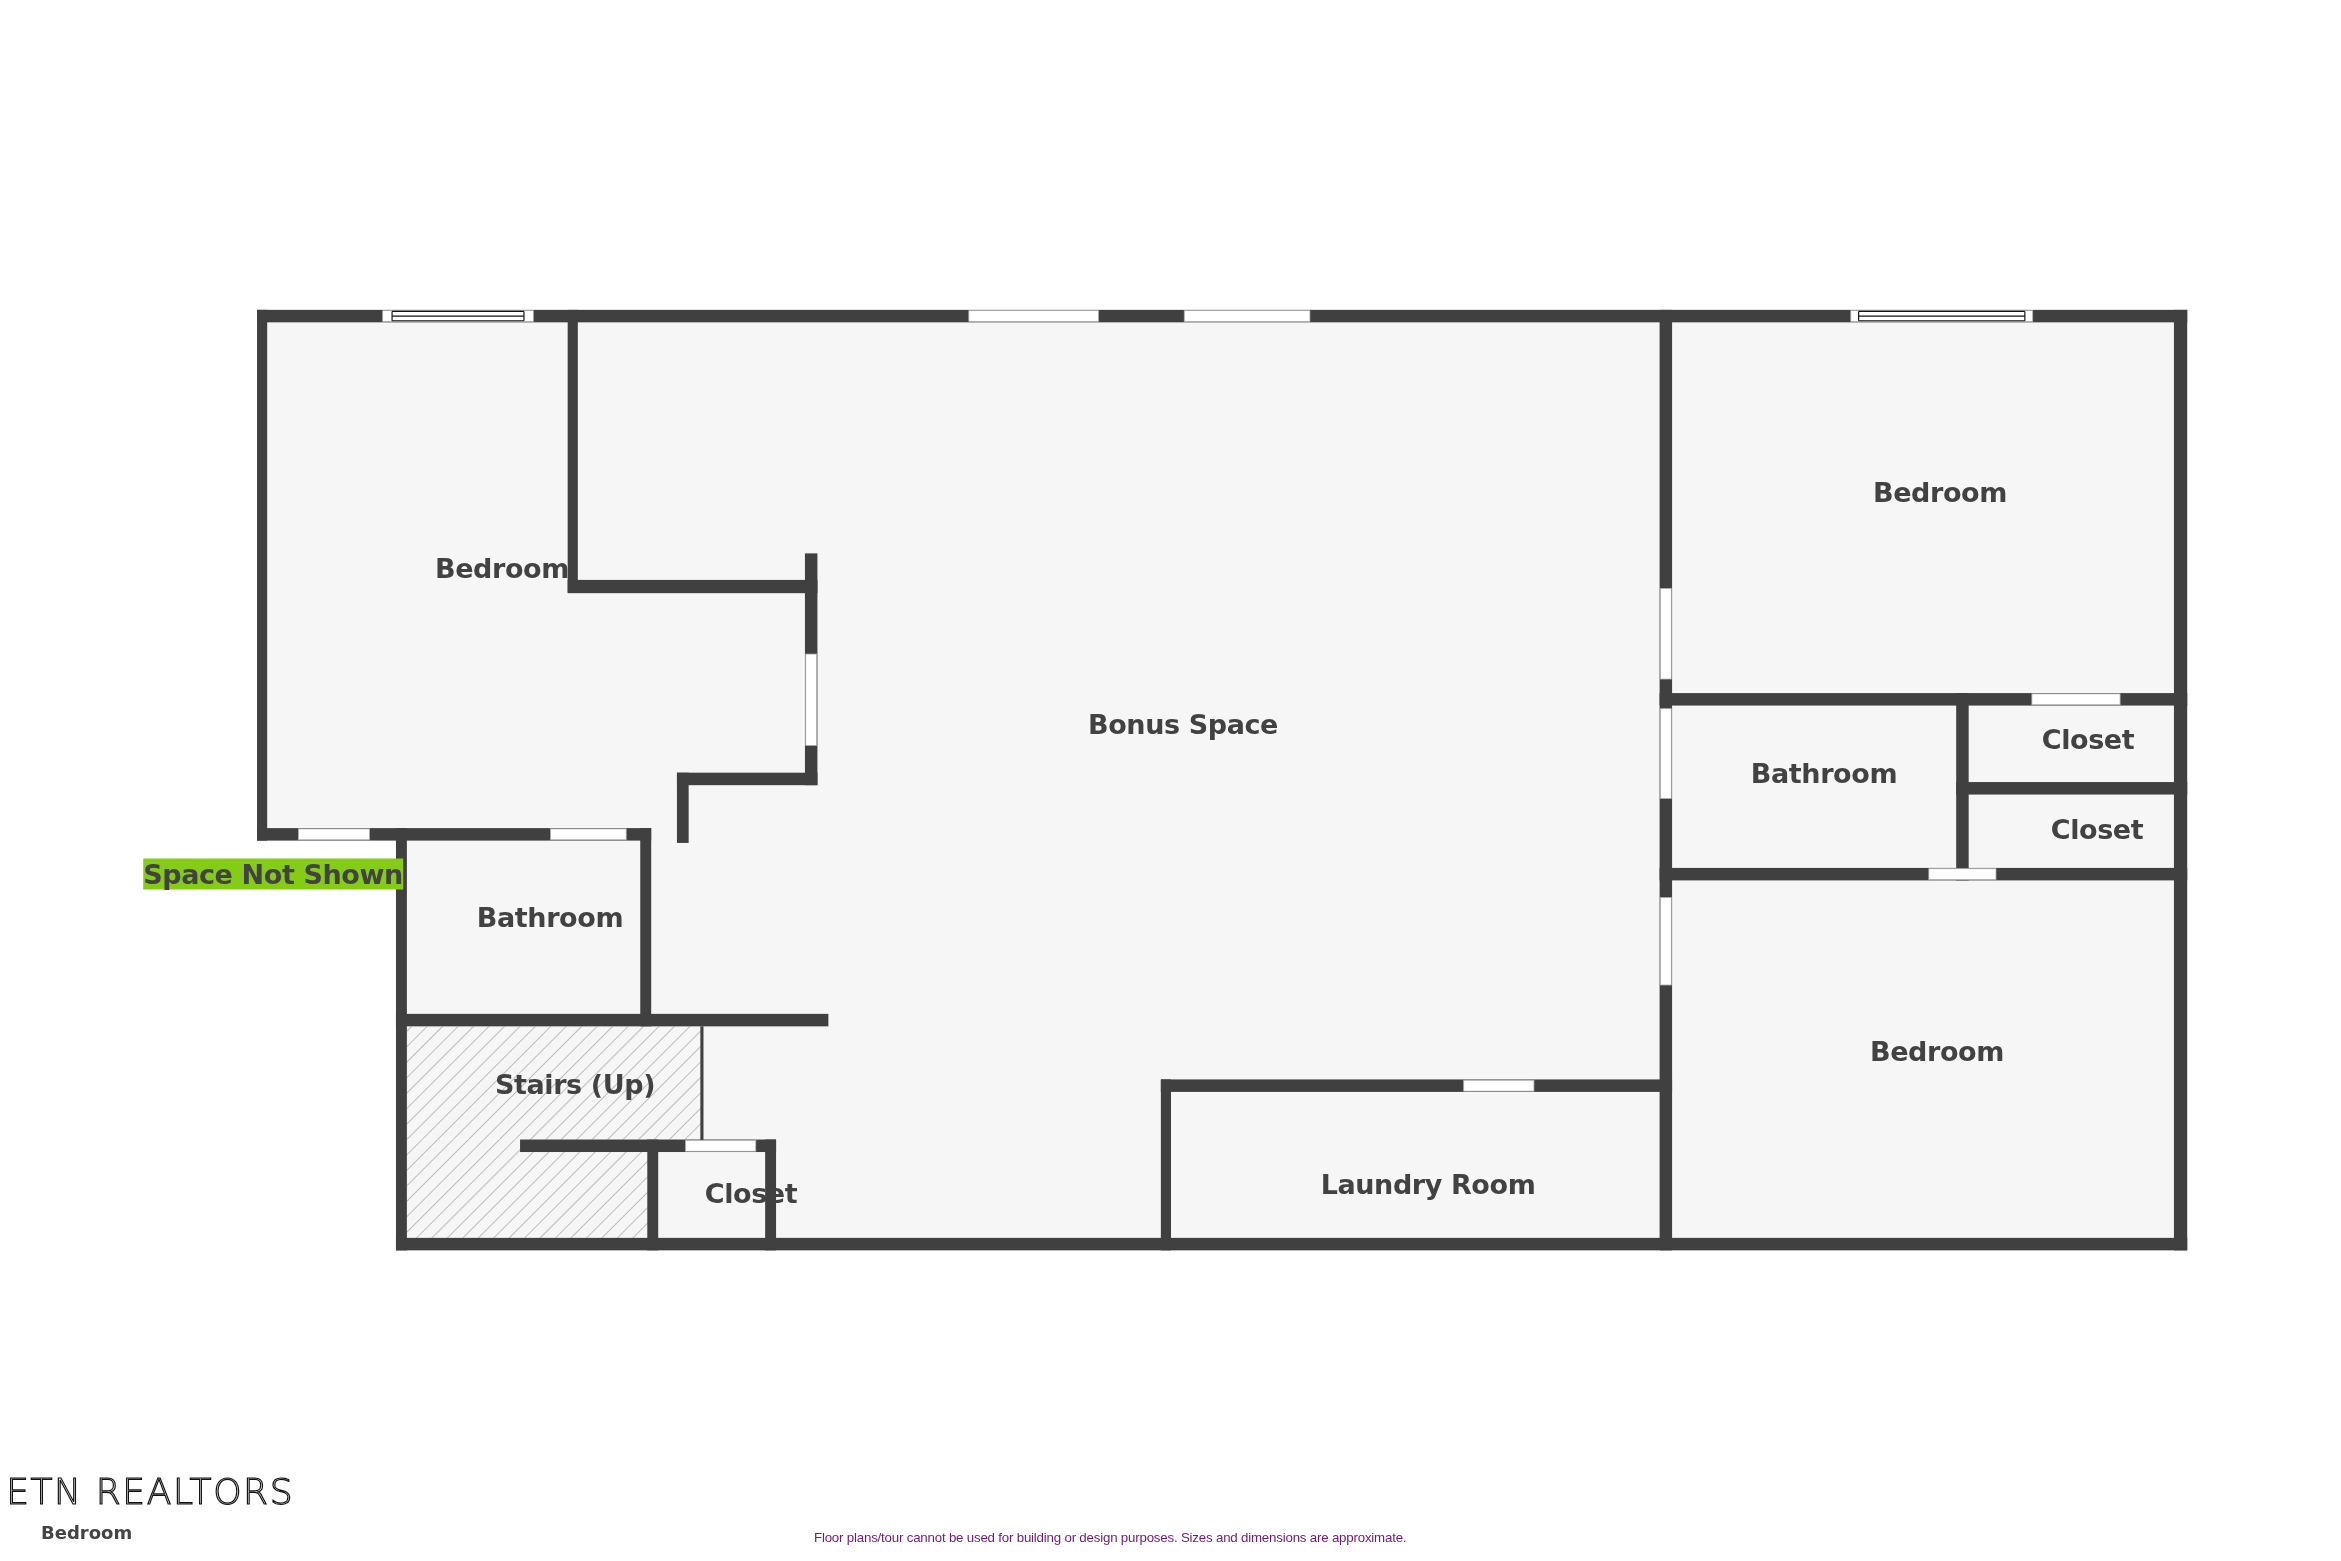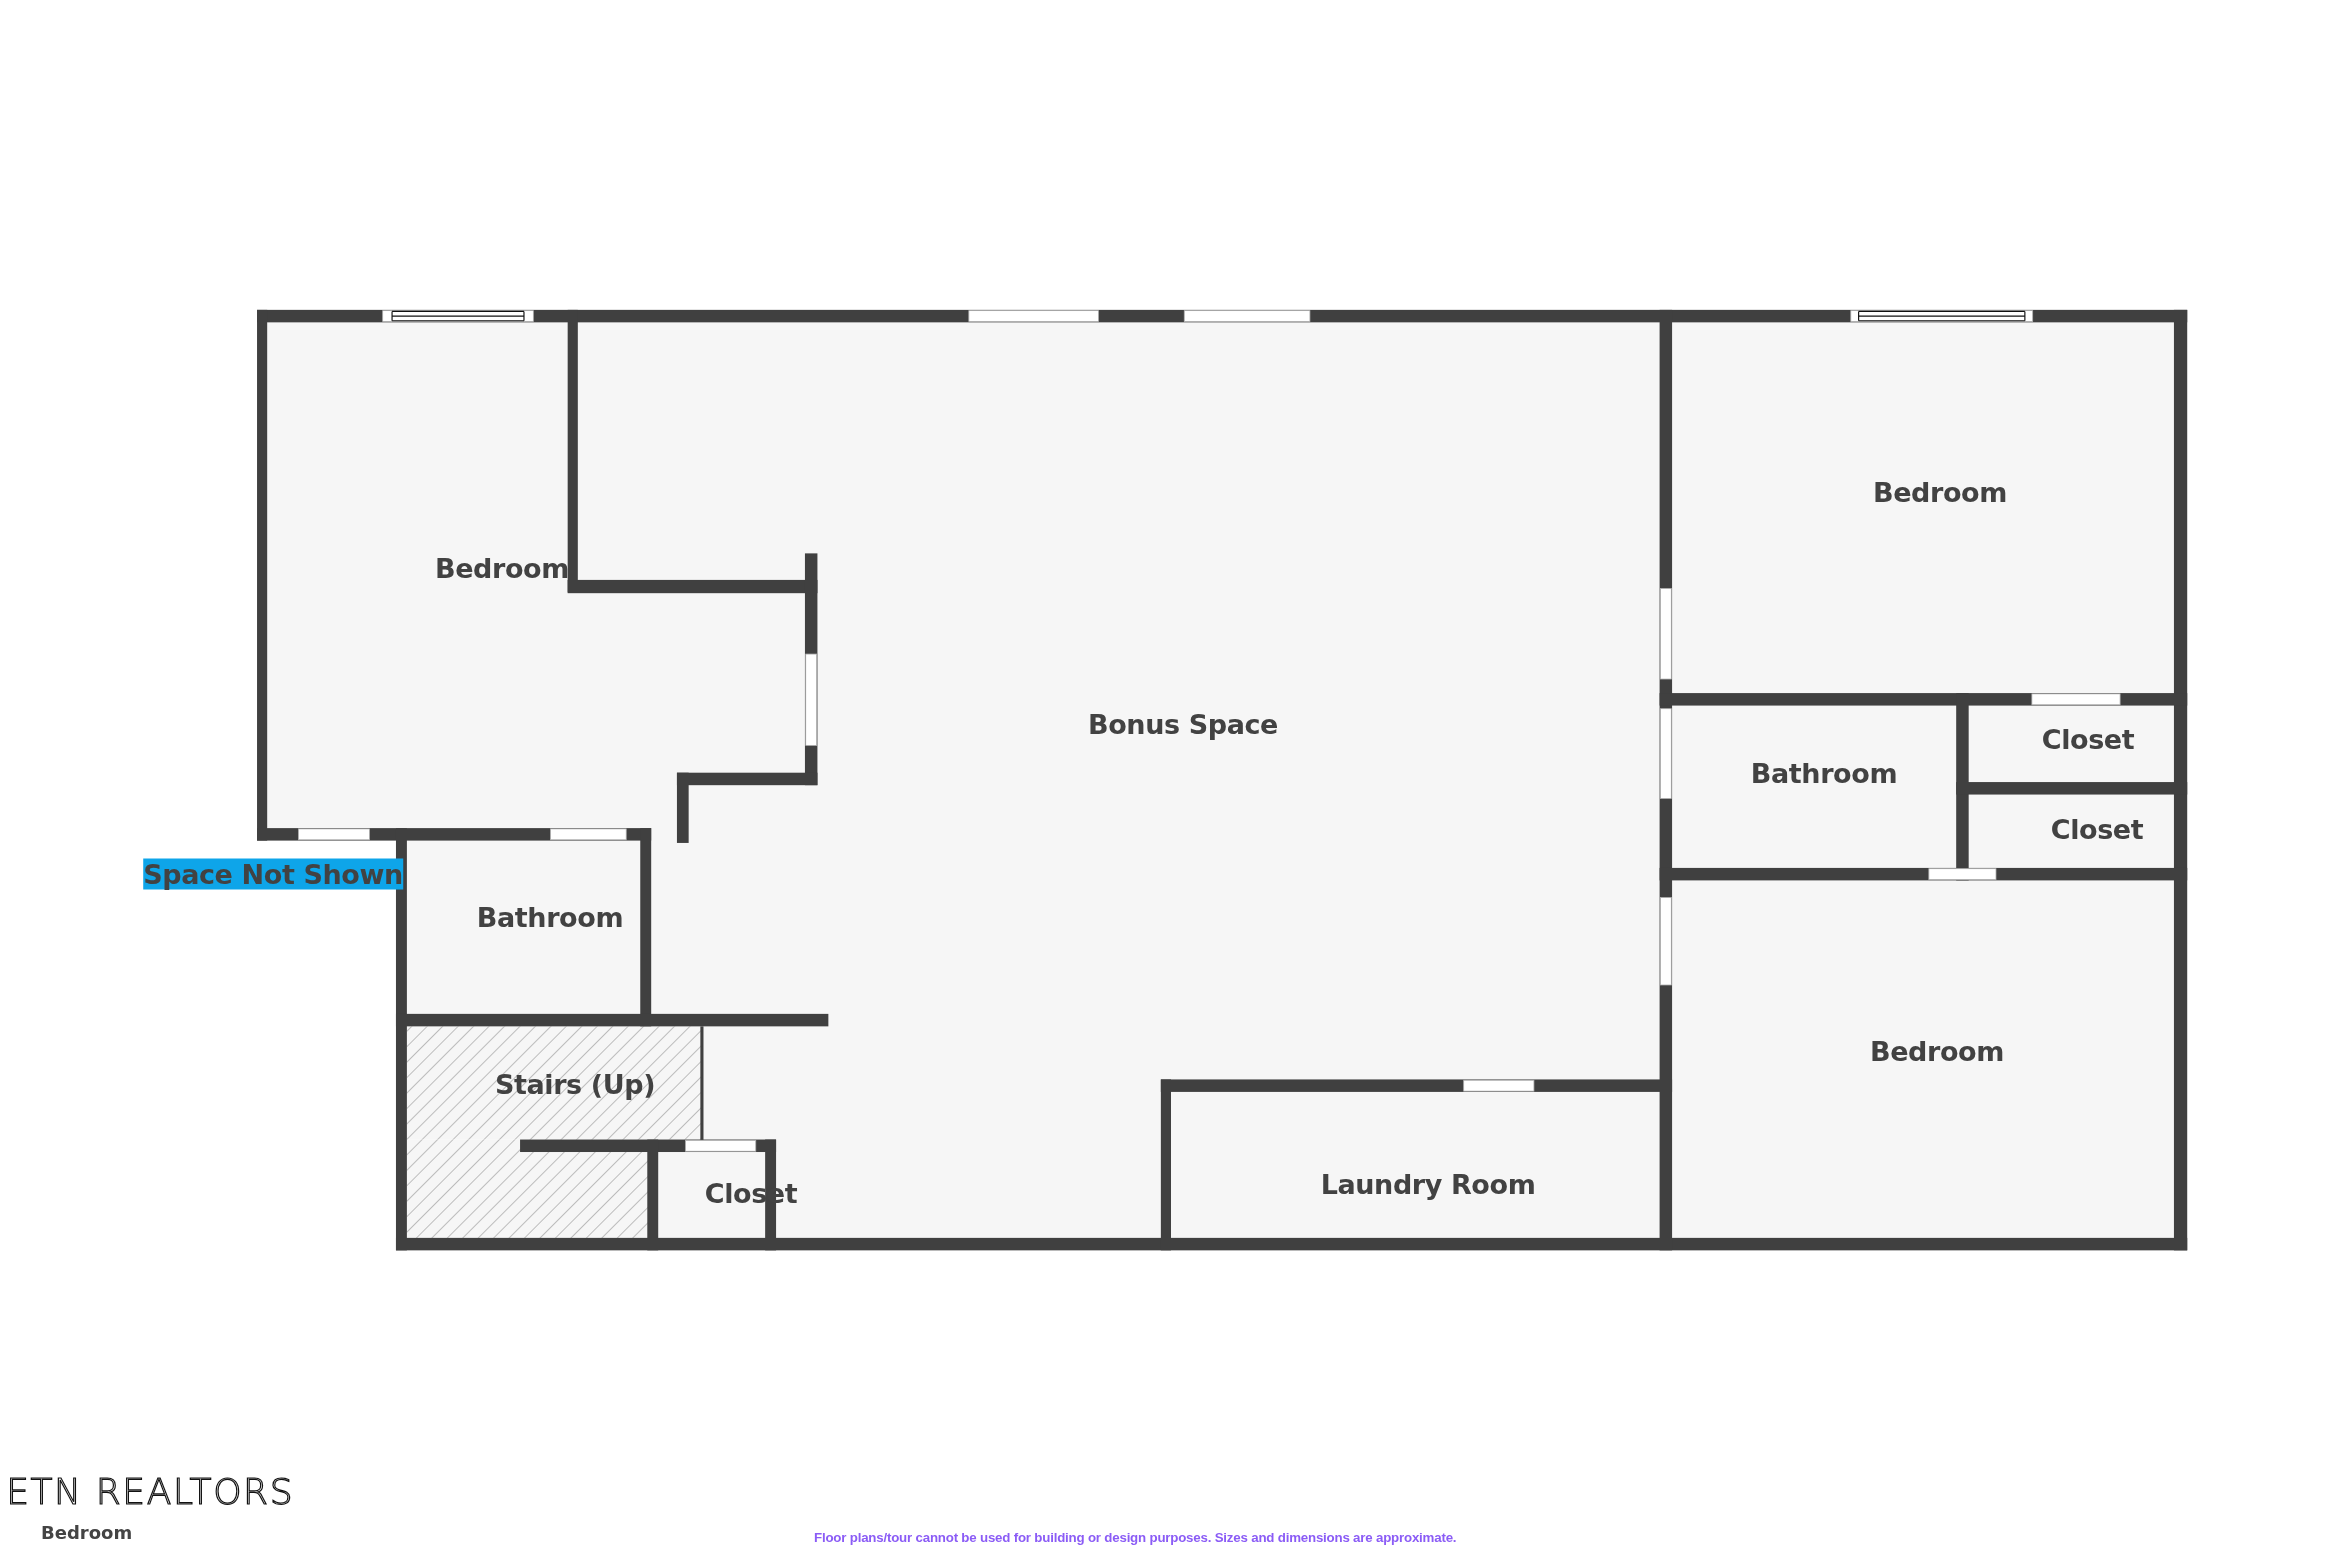--- a/index.html
+++ b/index.html
@@ -2,28 +2,28 @@
 <html style="font-size:12.5px"><head>
   <meta charset="utf-8">
   <style>
     html, body { margin: 0; padding: 0; background: #ffffff; }
     body { width: 2342px; height: 1561px; position: relative; overflow: hidden;
            font-family: "DejaVu Sans", sans-serif; }
     #plan { position: absolute; left: 0; top: 0; width: 2342px; height: 1561px; }
     .label { position: absolute; transform: translate(-50%, -50%); white-space: nowrap;
              color: #424242; font-weight: bold; font-size: 27px;
              font-family: "DejaVu Sans", sans-serif; letter-spacing: -0.4px; }
-    .label.outside { background: #0ea5e9; }
+    .label.outside { background: #84cc16; }
     #brand { position: absolute; left: 6.2px; top: 1474px; font-size: 36px;
              font-family: "DejaVu Sans", sans-serif; font-weight: 200; color: #ffffff;
              -webkit-text-stroke: 1.2px #111; letter-spacing: 1.6px; line-height: 1; }
     #floor-name { position: absolute; left: 41px; top: 1522px; font-size: 18px;
                   font-weight: bold; color: #444; font-family: "DejaVu Sans", sans-serif; }
     #disclaimer { position: absolute; left: 814px; top: 1530px; font-size: 13.3px;
-                  font-weight: bold; color: #8b5cf6; font-family: "Liberation Sans", sans-serif;
+                  font-weight: normal; color: #701a75; font-family: "Liberation Sans", sans-serif;
                   letter-spacing: -0.2px; }
   </style>
 </head>
 <body>
 
 <svg id="plan" viewBox="0 0 3000 2000" xmlns="http://www.w3.org/2000/svg">
   <defs>
     <pattern id="hatch" patternUnits="userSpaceOnUse" width="14" height="14" patternTransform="rotate(45)">
       <rect width="14" height="14" fill="#f6f6f6"></rect>
       <line x1="0" y1="0" x2="0" y2="14" stroke="#9a9a9a" stroke-width="1.6"></line>

